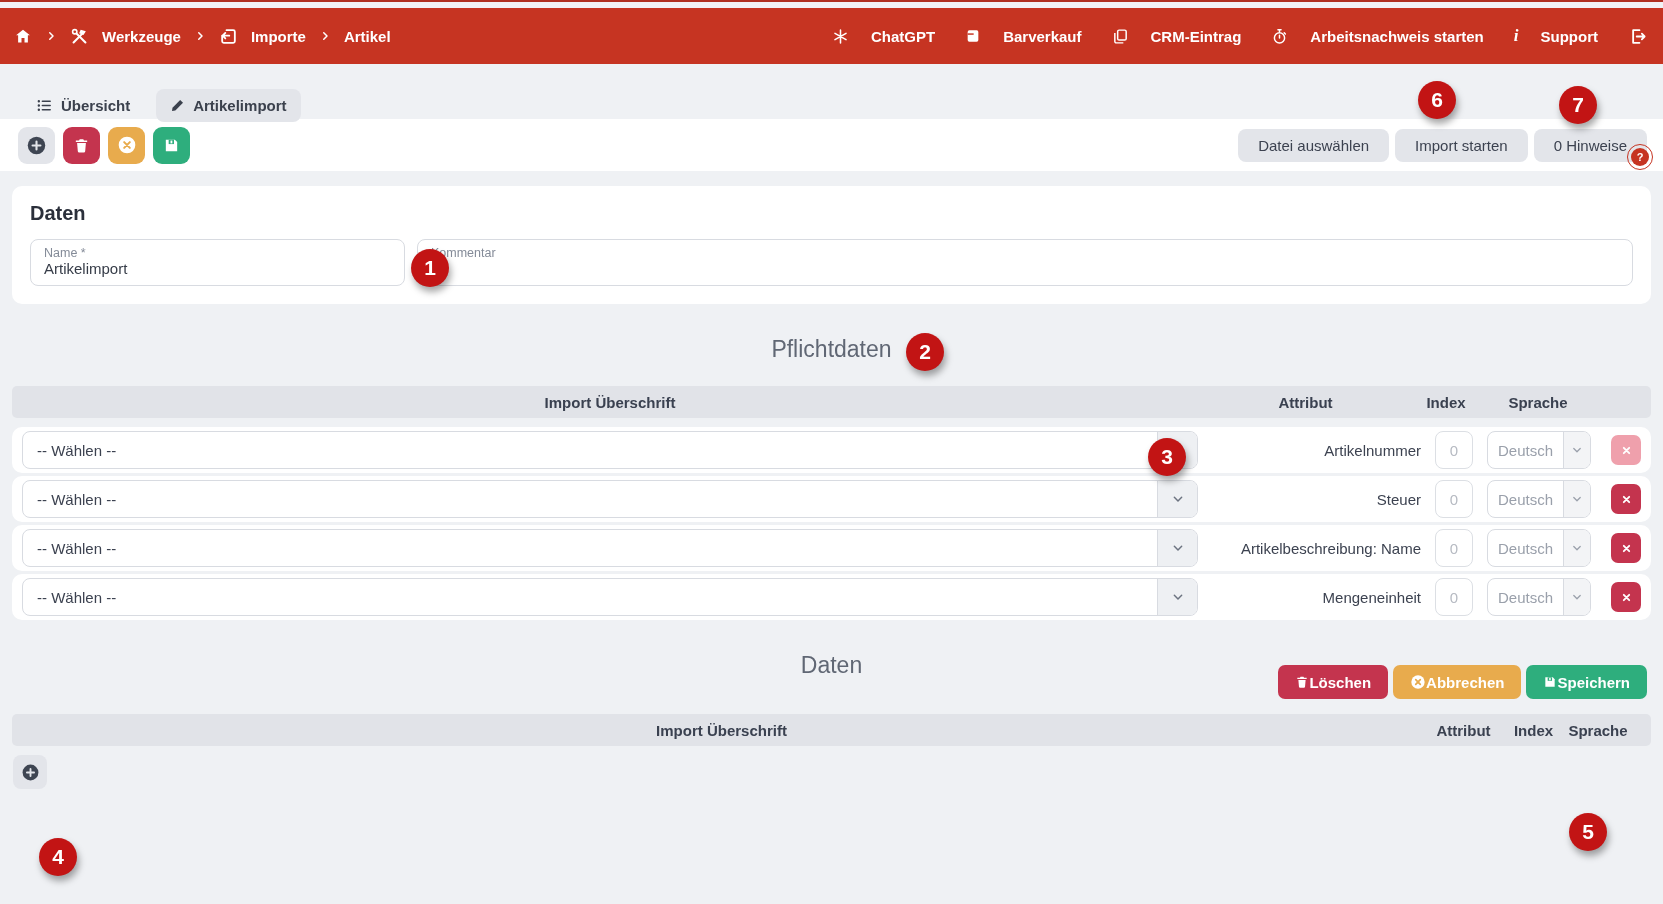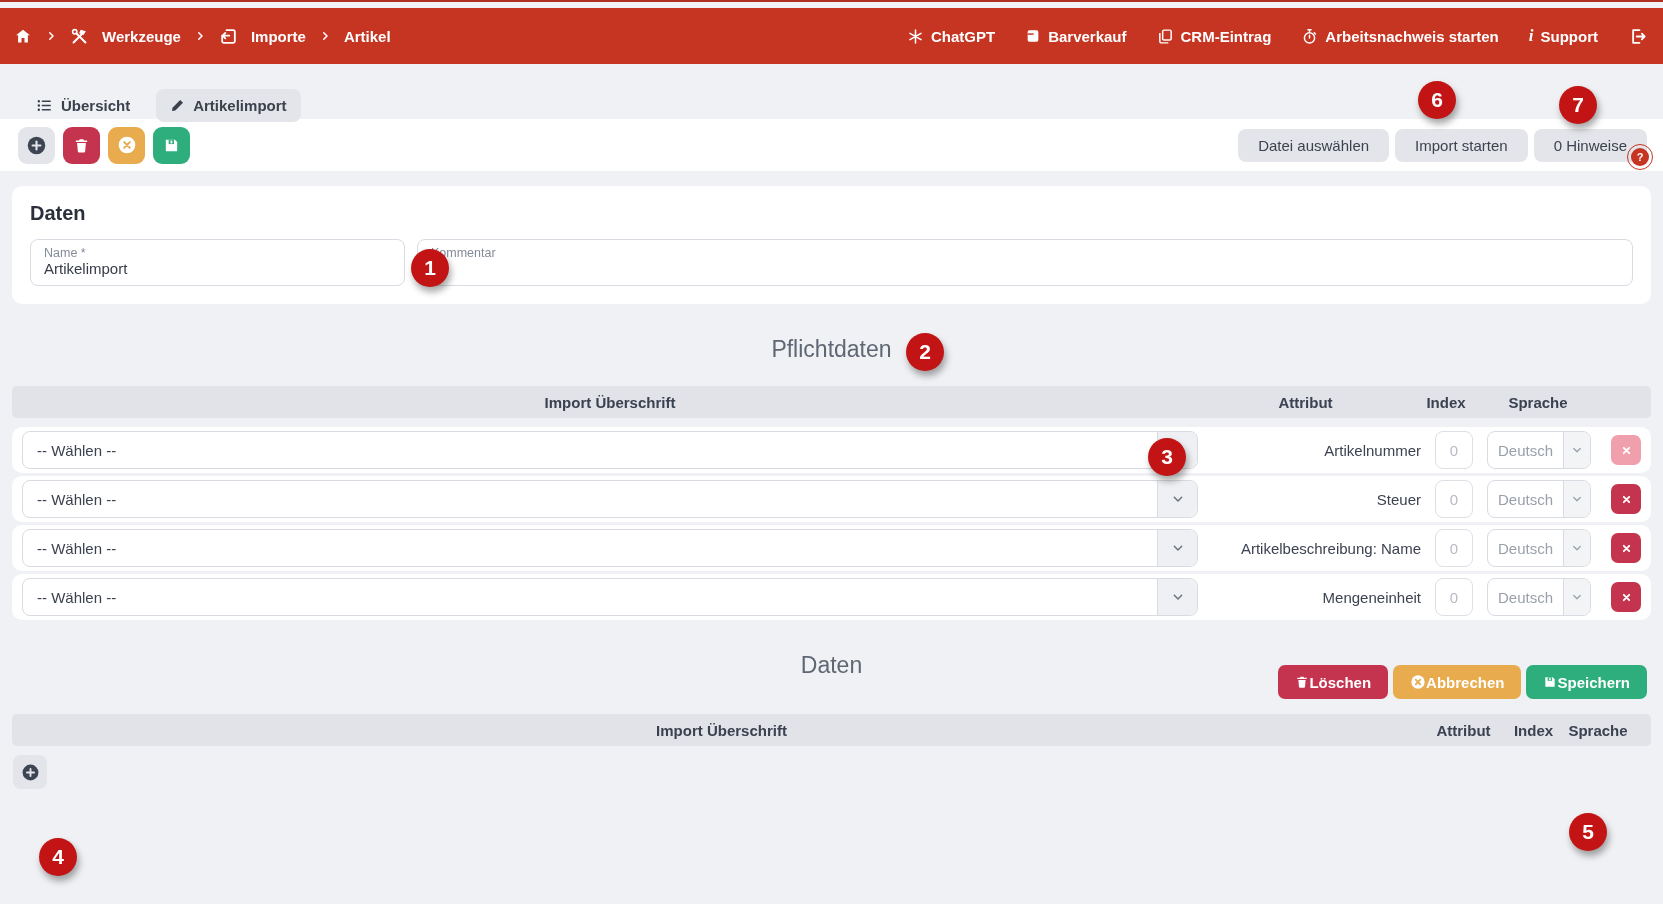--- a/index.html
+++ b/index.html
@@ -8,21 +8,21 @@
   .page { position:relative; width:1663px; height:712px; }
 
   
   .topstrip { height:8px; background:#f2f3f5; border-top:2px solid #b03021; }
 
   
   .navbar { height:56px; background:#c63422; display:flex; align-items:center; justify-content:space-between; padding:0 16px 0 14px; }
   .crumbs { display:flex; align-items:center; gap:13px; color:#fff; font-size:15px; font-weight:600; }
   .crumbs .ic { display:flex; align-items:center; }
   .nav-actions { display:flex; align-items:center; gap:30px; color:#fff; font-size:15px; font-weight:600; }
-  .nav-item { display:flex; align-items:center; gap:7px; cursor:pointer; }
+  .nav-item { display:flex; align-items:center; gap:22px; cursor:pointer; }
   .nav-item .ital { font-style:italic; font-family:"Liberation Serif", serif; font-size:17px; font-weight:700; }
 
   
   .tabrow { height:55px; display:flex; align-items:center; padding:0 16px 0 22px; position:relative; }
   .tab { display:flex; align-items:center; gap:8px; font-size:15px; font-weight:600; color:#3b414d; padding:8px 14px; border-radius:8px; cursor:pointer;margin-top:28px; }
   .tab.active { background:#e3e5ea; margin-left:12px; }
   .help-btn { position:absolute; left:1627px; top:80px; width:26px; height:26px; border:1px solid #c63422; border-radius:50%; display:flex; align-items:center; justify-content:center; cursor:pointer; }
   .help-inner { width:18px; height:18px; background:#c63422; border-radius:50%; color:#fff; font-size:11px; font-weight:700; display:flex; align-items:center; justify-content:center; }
 
   

